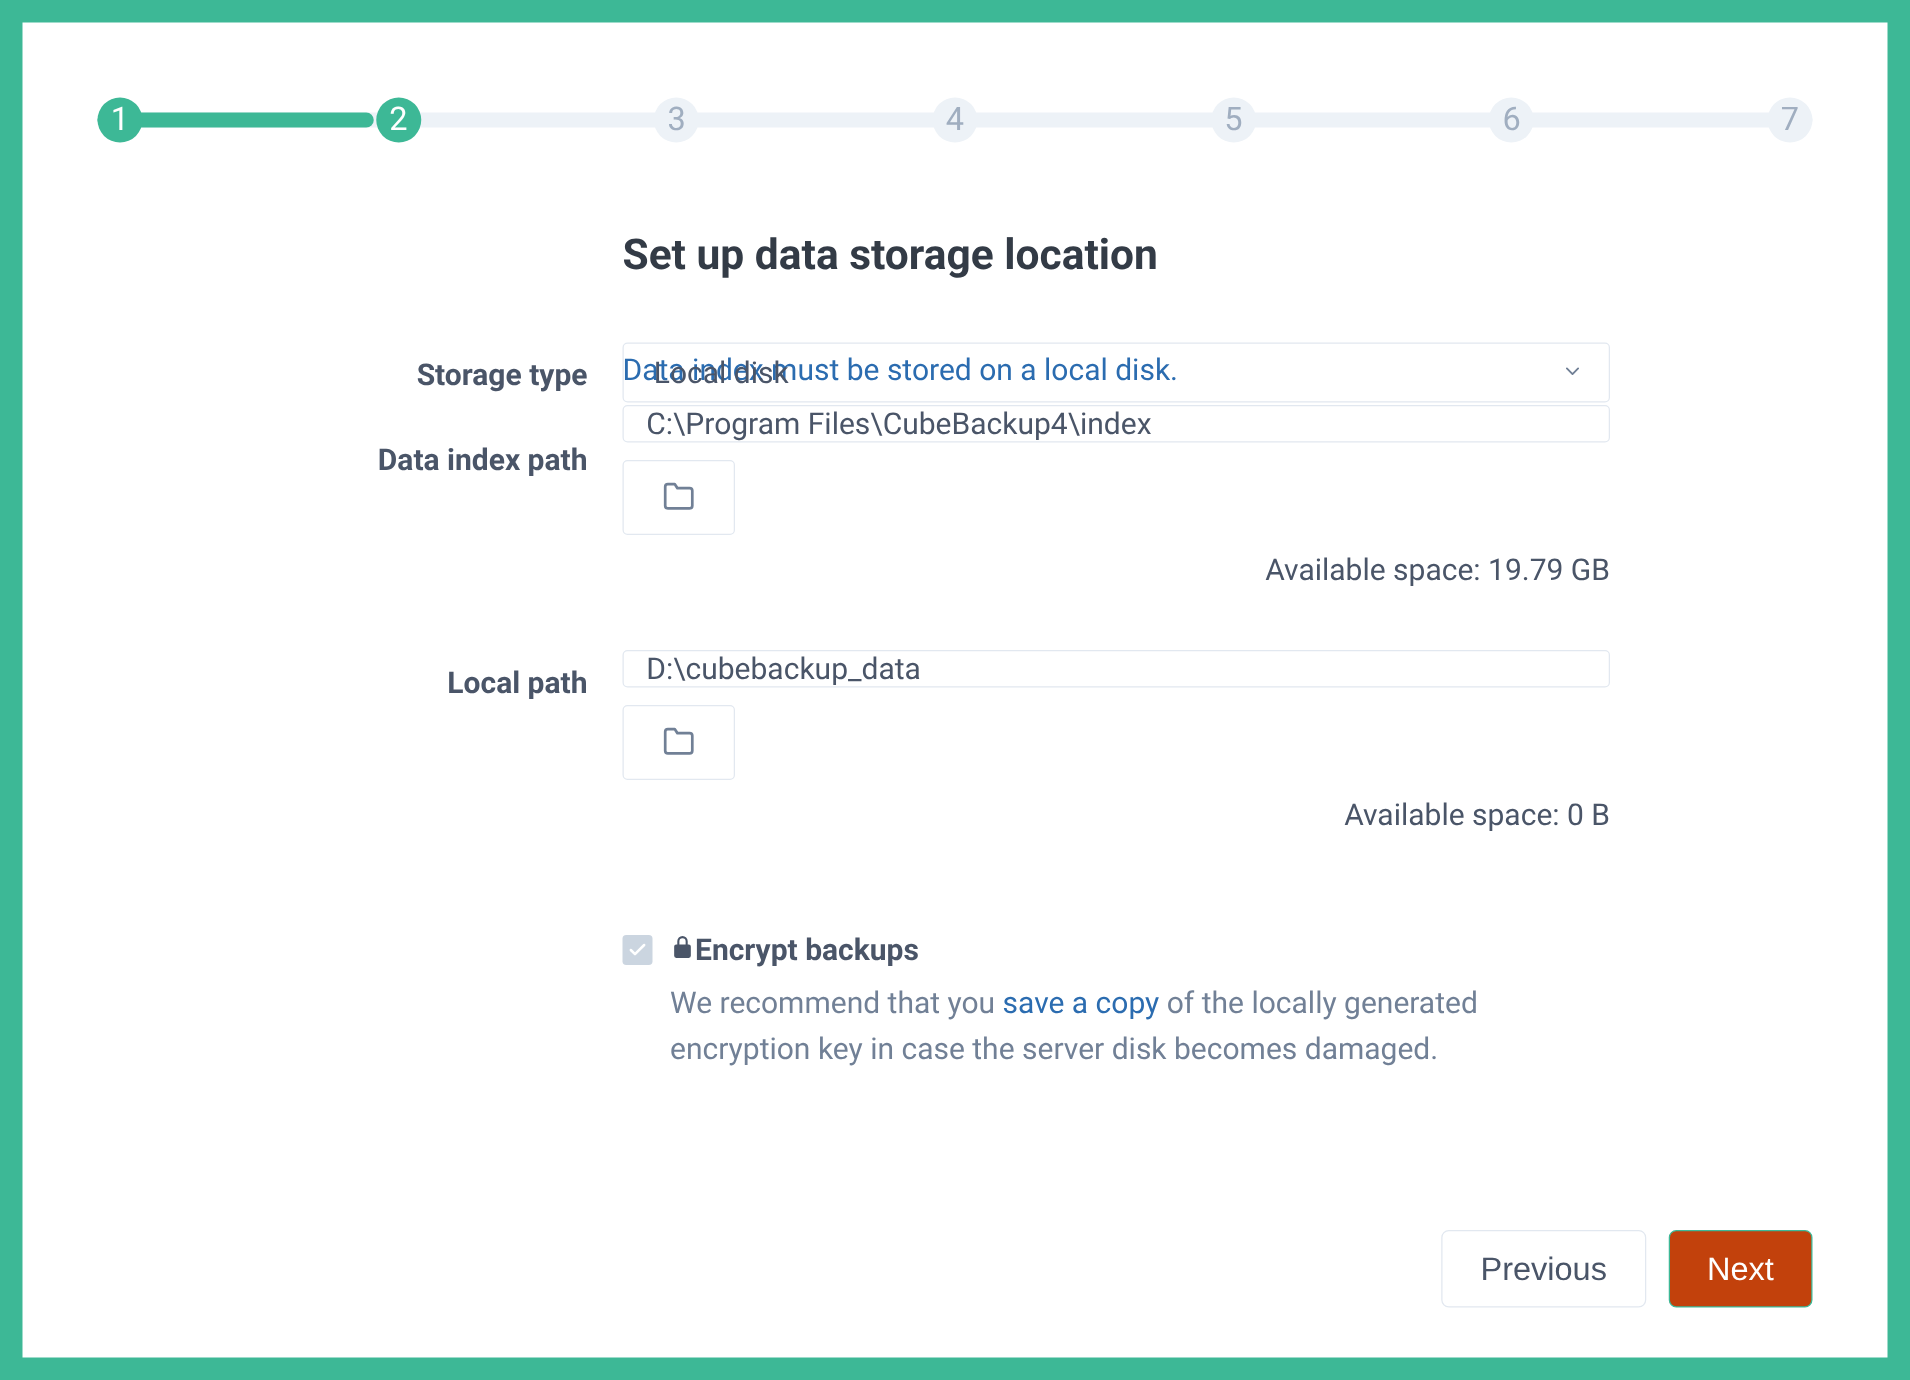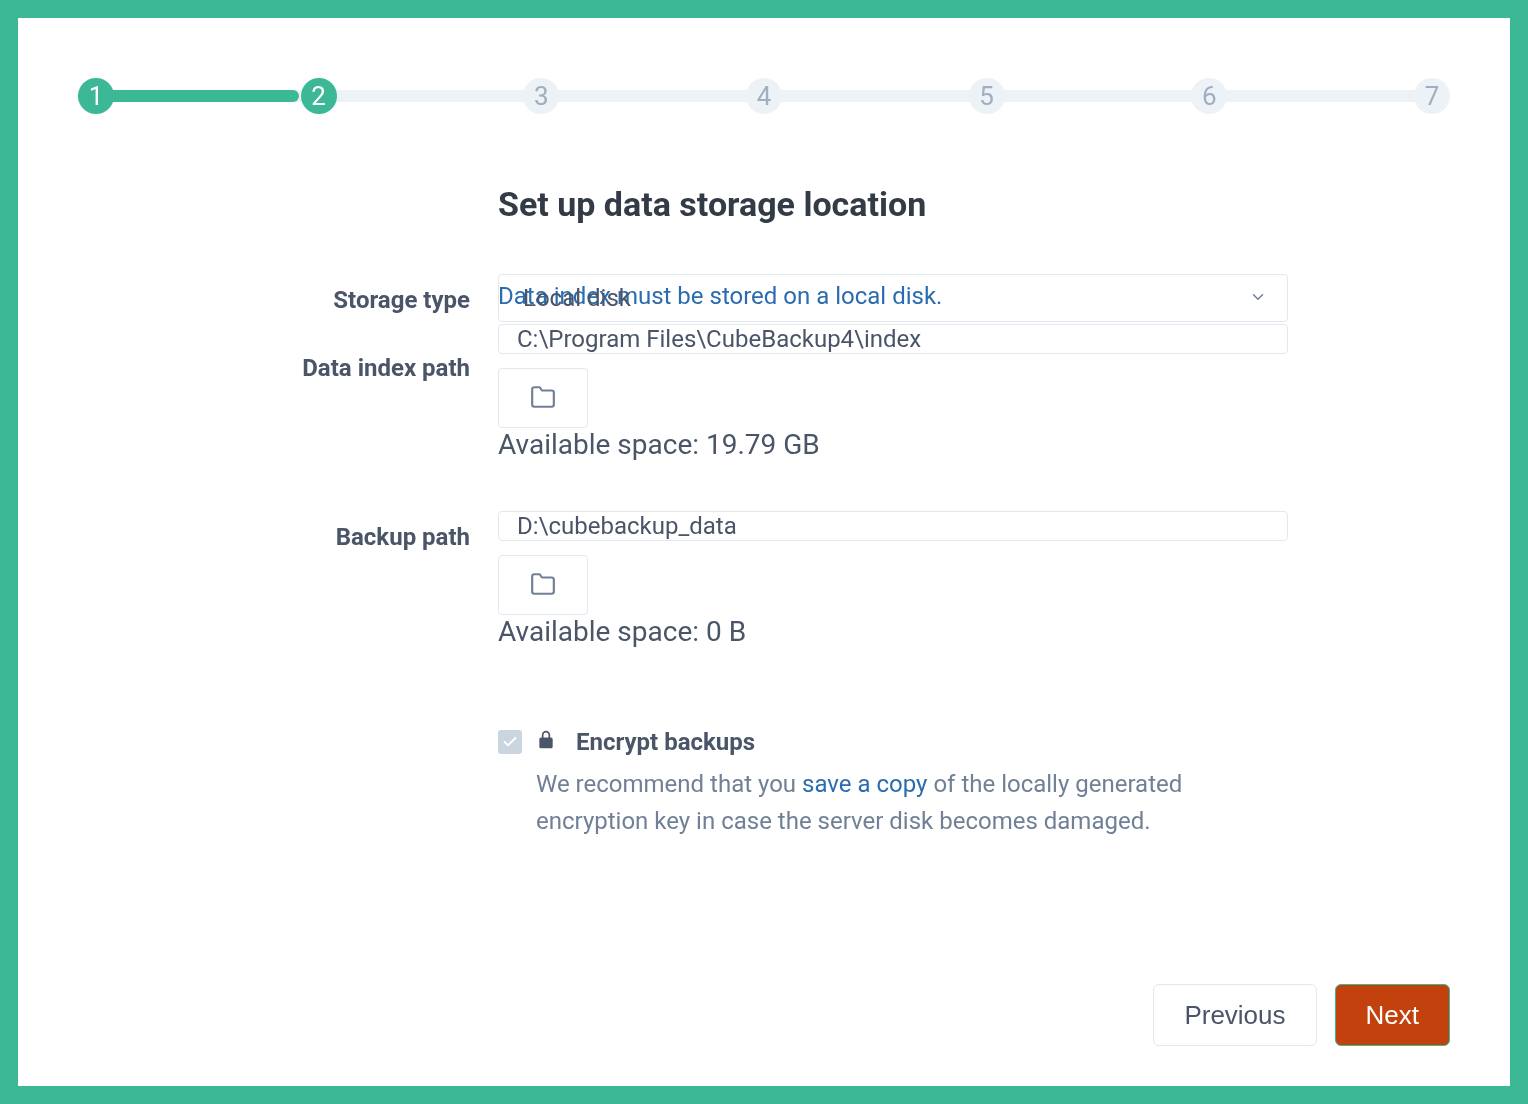--- a/index.html
+++ b/index.html
@@ -143,23 +143,24 @@
     height: 60px;
     border: 1px solid #e2e8f0;
     border-radius: 4px;
     background: #fff;
     display: flex;
     align-items: center;
     justify-content: center;
     cursor: pointer;
   }
   .avail-text {
-    text-align: left;
-    font-size: 28px;
-    color: #4a5568;
+    text-align: right;
+    font-size: 24px;
+    color: #4a5568;
+    margin-top: 14px;
     margin-bottom: 30px;
   }
   .checkbox-row {
     display: flex;
     align-items: center;
     gap: 14px;
     margin-top: 30px;
   }
   .checkbox-box {
     width: 24px;
@@ -169,21 +170,21 @@
     display: flex;
     align-items: center;
     justify-content: center;
   }
   .checkbox-label {
     font-size: 24px;
     font-weight: 700;
     color: #4a5568;
     display: flex;
     align-items: center;
-    gap: 20px;
+    gap: 0;
   }
   .recommend-text {
     font-size: 24px;
     color: #718096;
     margin-top: 10px;
     margin-left: 38px;
     line-height: 1.55;
   }
   .recommend-text .link {
     color: #2b6cb0;
@@ -266,21 +267,21 @@
                   <path d="M22 19a2 2 0 0 1-2 2H4a2 2 0 0 1-2-2V5a2 2 0 0 1 2-2h5l2 3h9a2 2 0 0 1 2 2z"></path>
                 </svg>
             </span>
           </button>
         </div>
         <div class="avail-text">Available space: 19.79 GB</div>
       </div>
     </div>
 
     <div class="form-row">
-      <div class="form-label">Backup path</div>
+      <div class="form-label">Local path</div>
       <div class="form-control">
         <div class="path-row">
           <input class="text-input" value="D:\cubebackup_data" style="">
           <button class="browse-btn">
             <span>
               <svg width="26" height="26" viewBox="0 0 24 24" fill="none" stroke="#718096" stroke-width="2" stroke-linecap="round" stroke-linejoin="round">
                   <path d="M22 19a2 2 0 0 1-2 2H4a2 2 0 0 1-2-2V5a2 2 0 0 1 2-2h5l2 3h9a2 2 0 0 1 2 2z"></path>
                 </svg>
             </span>
           </button>

